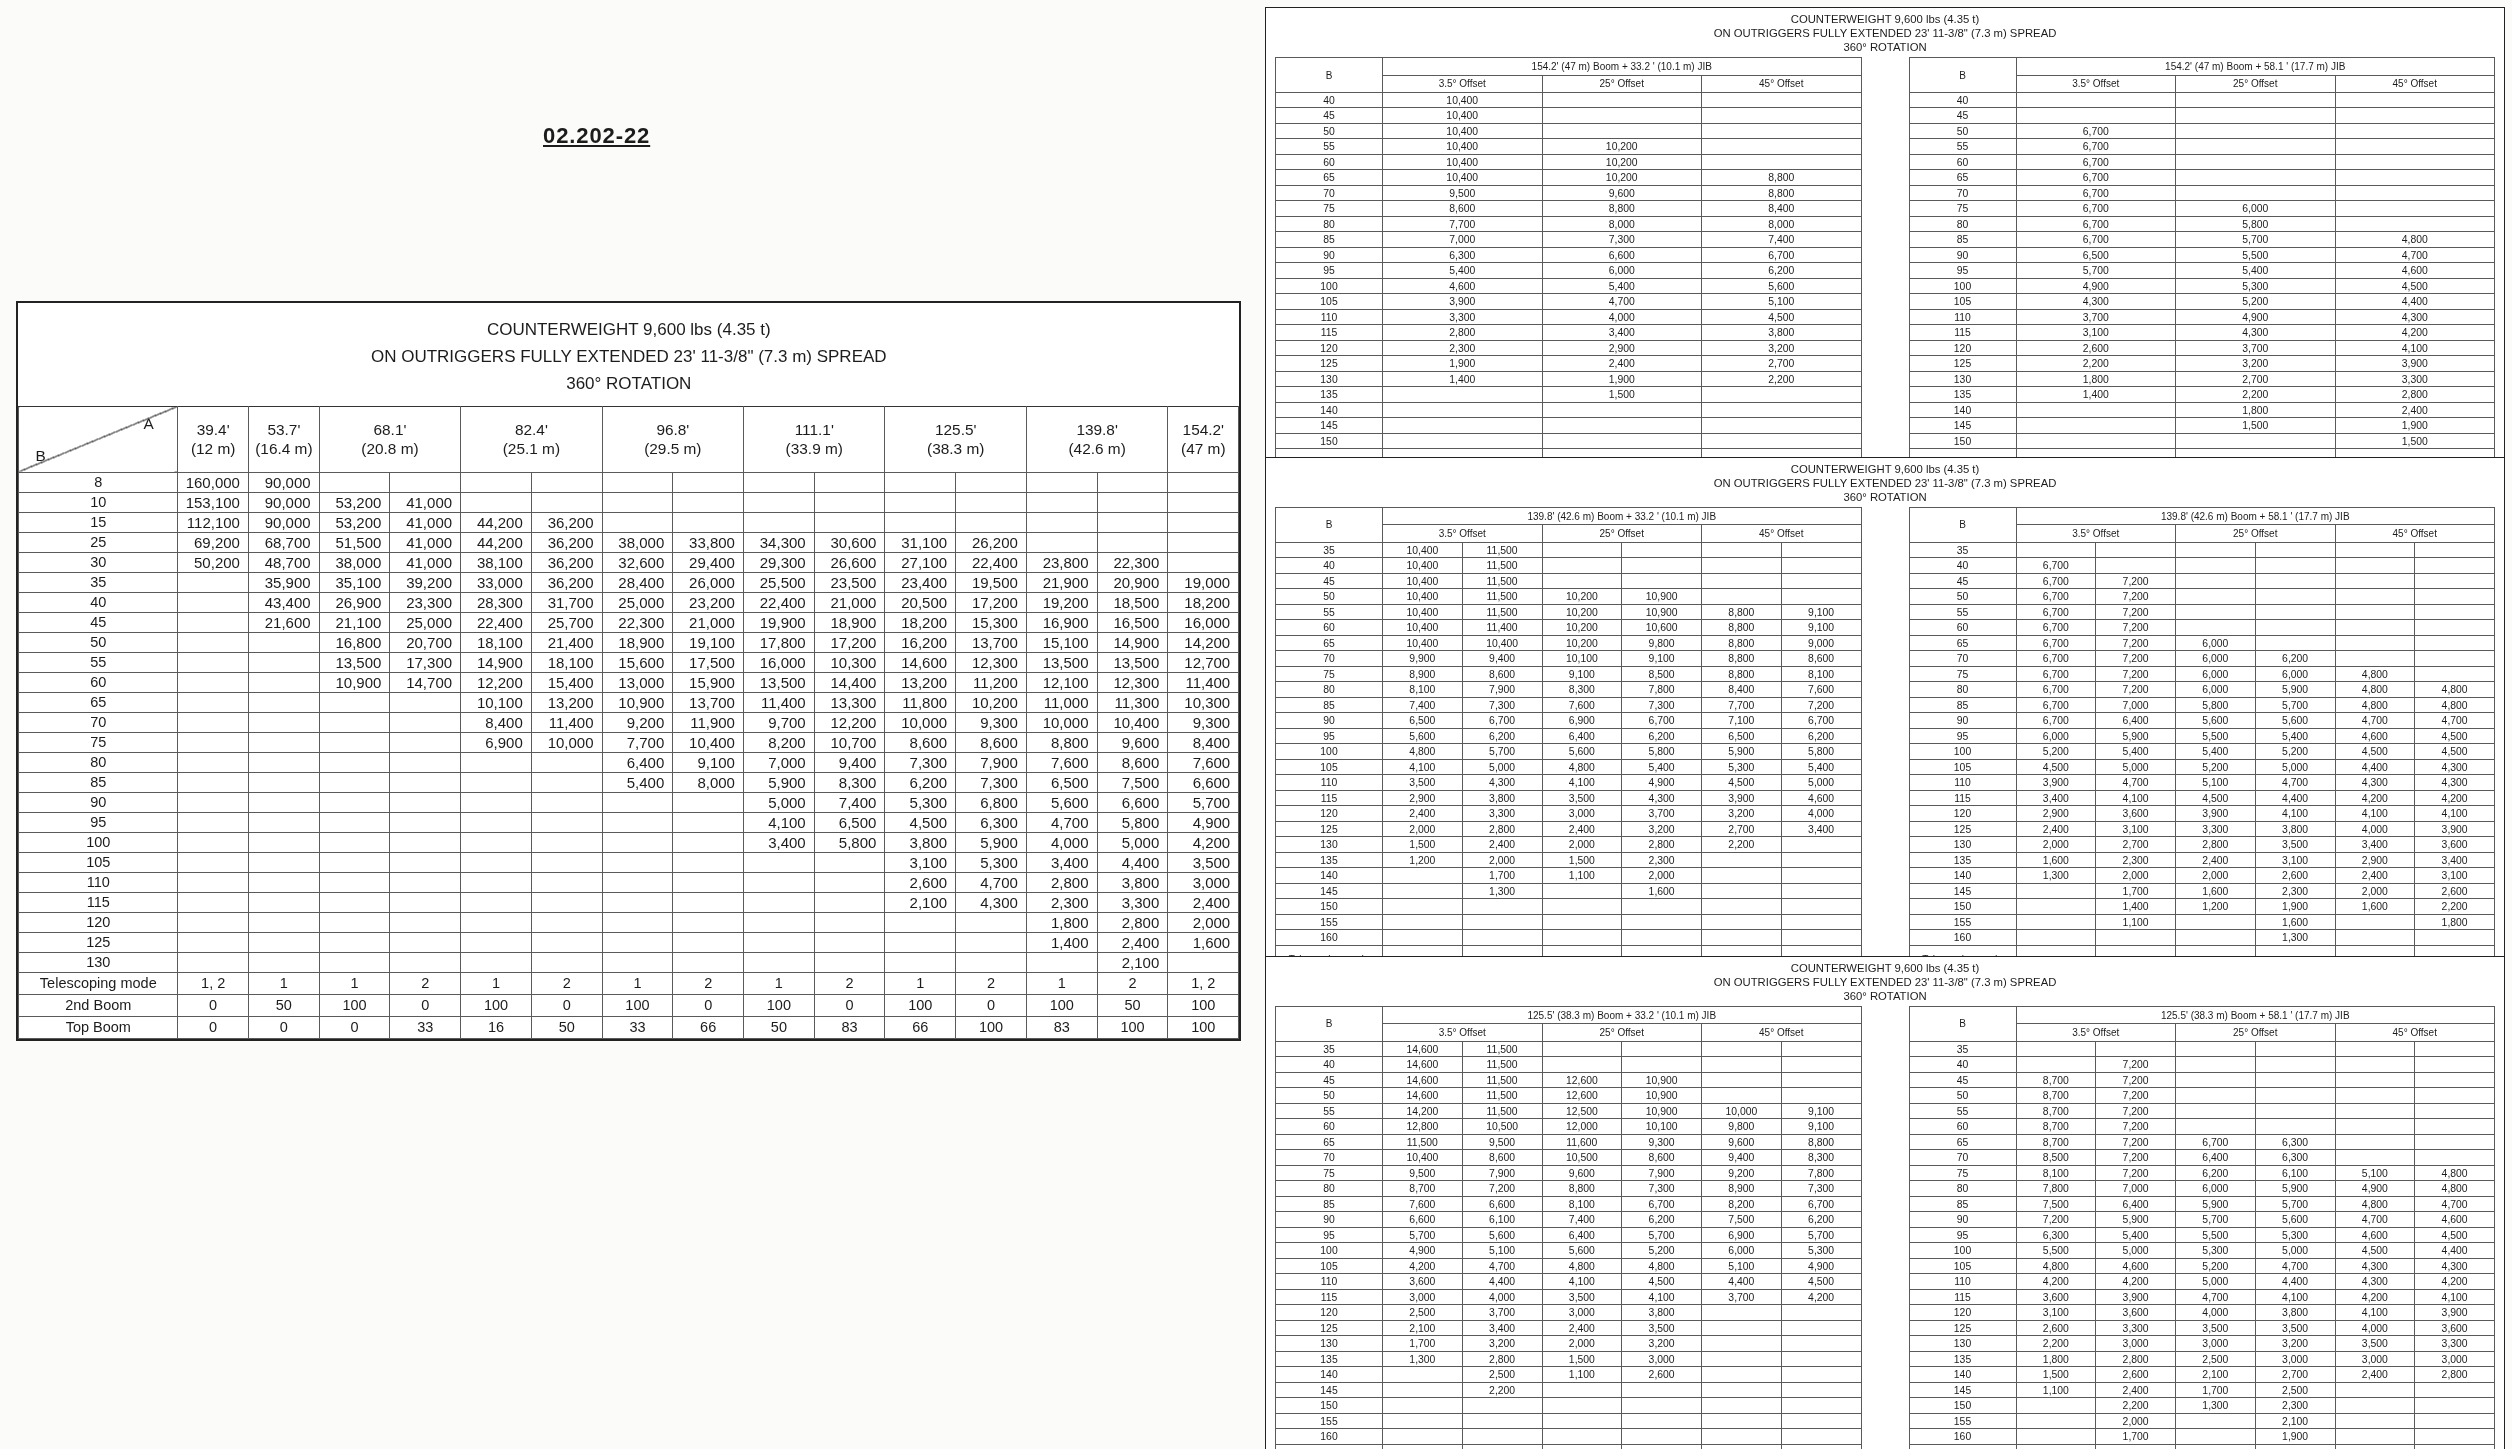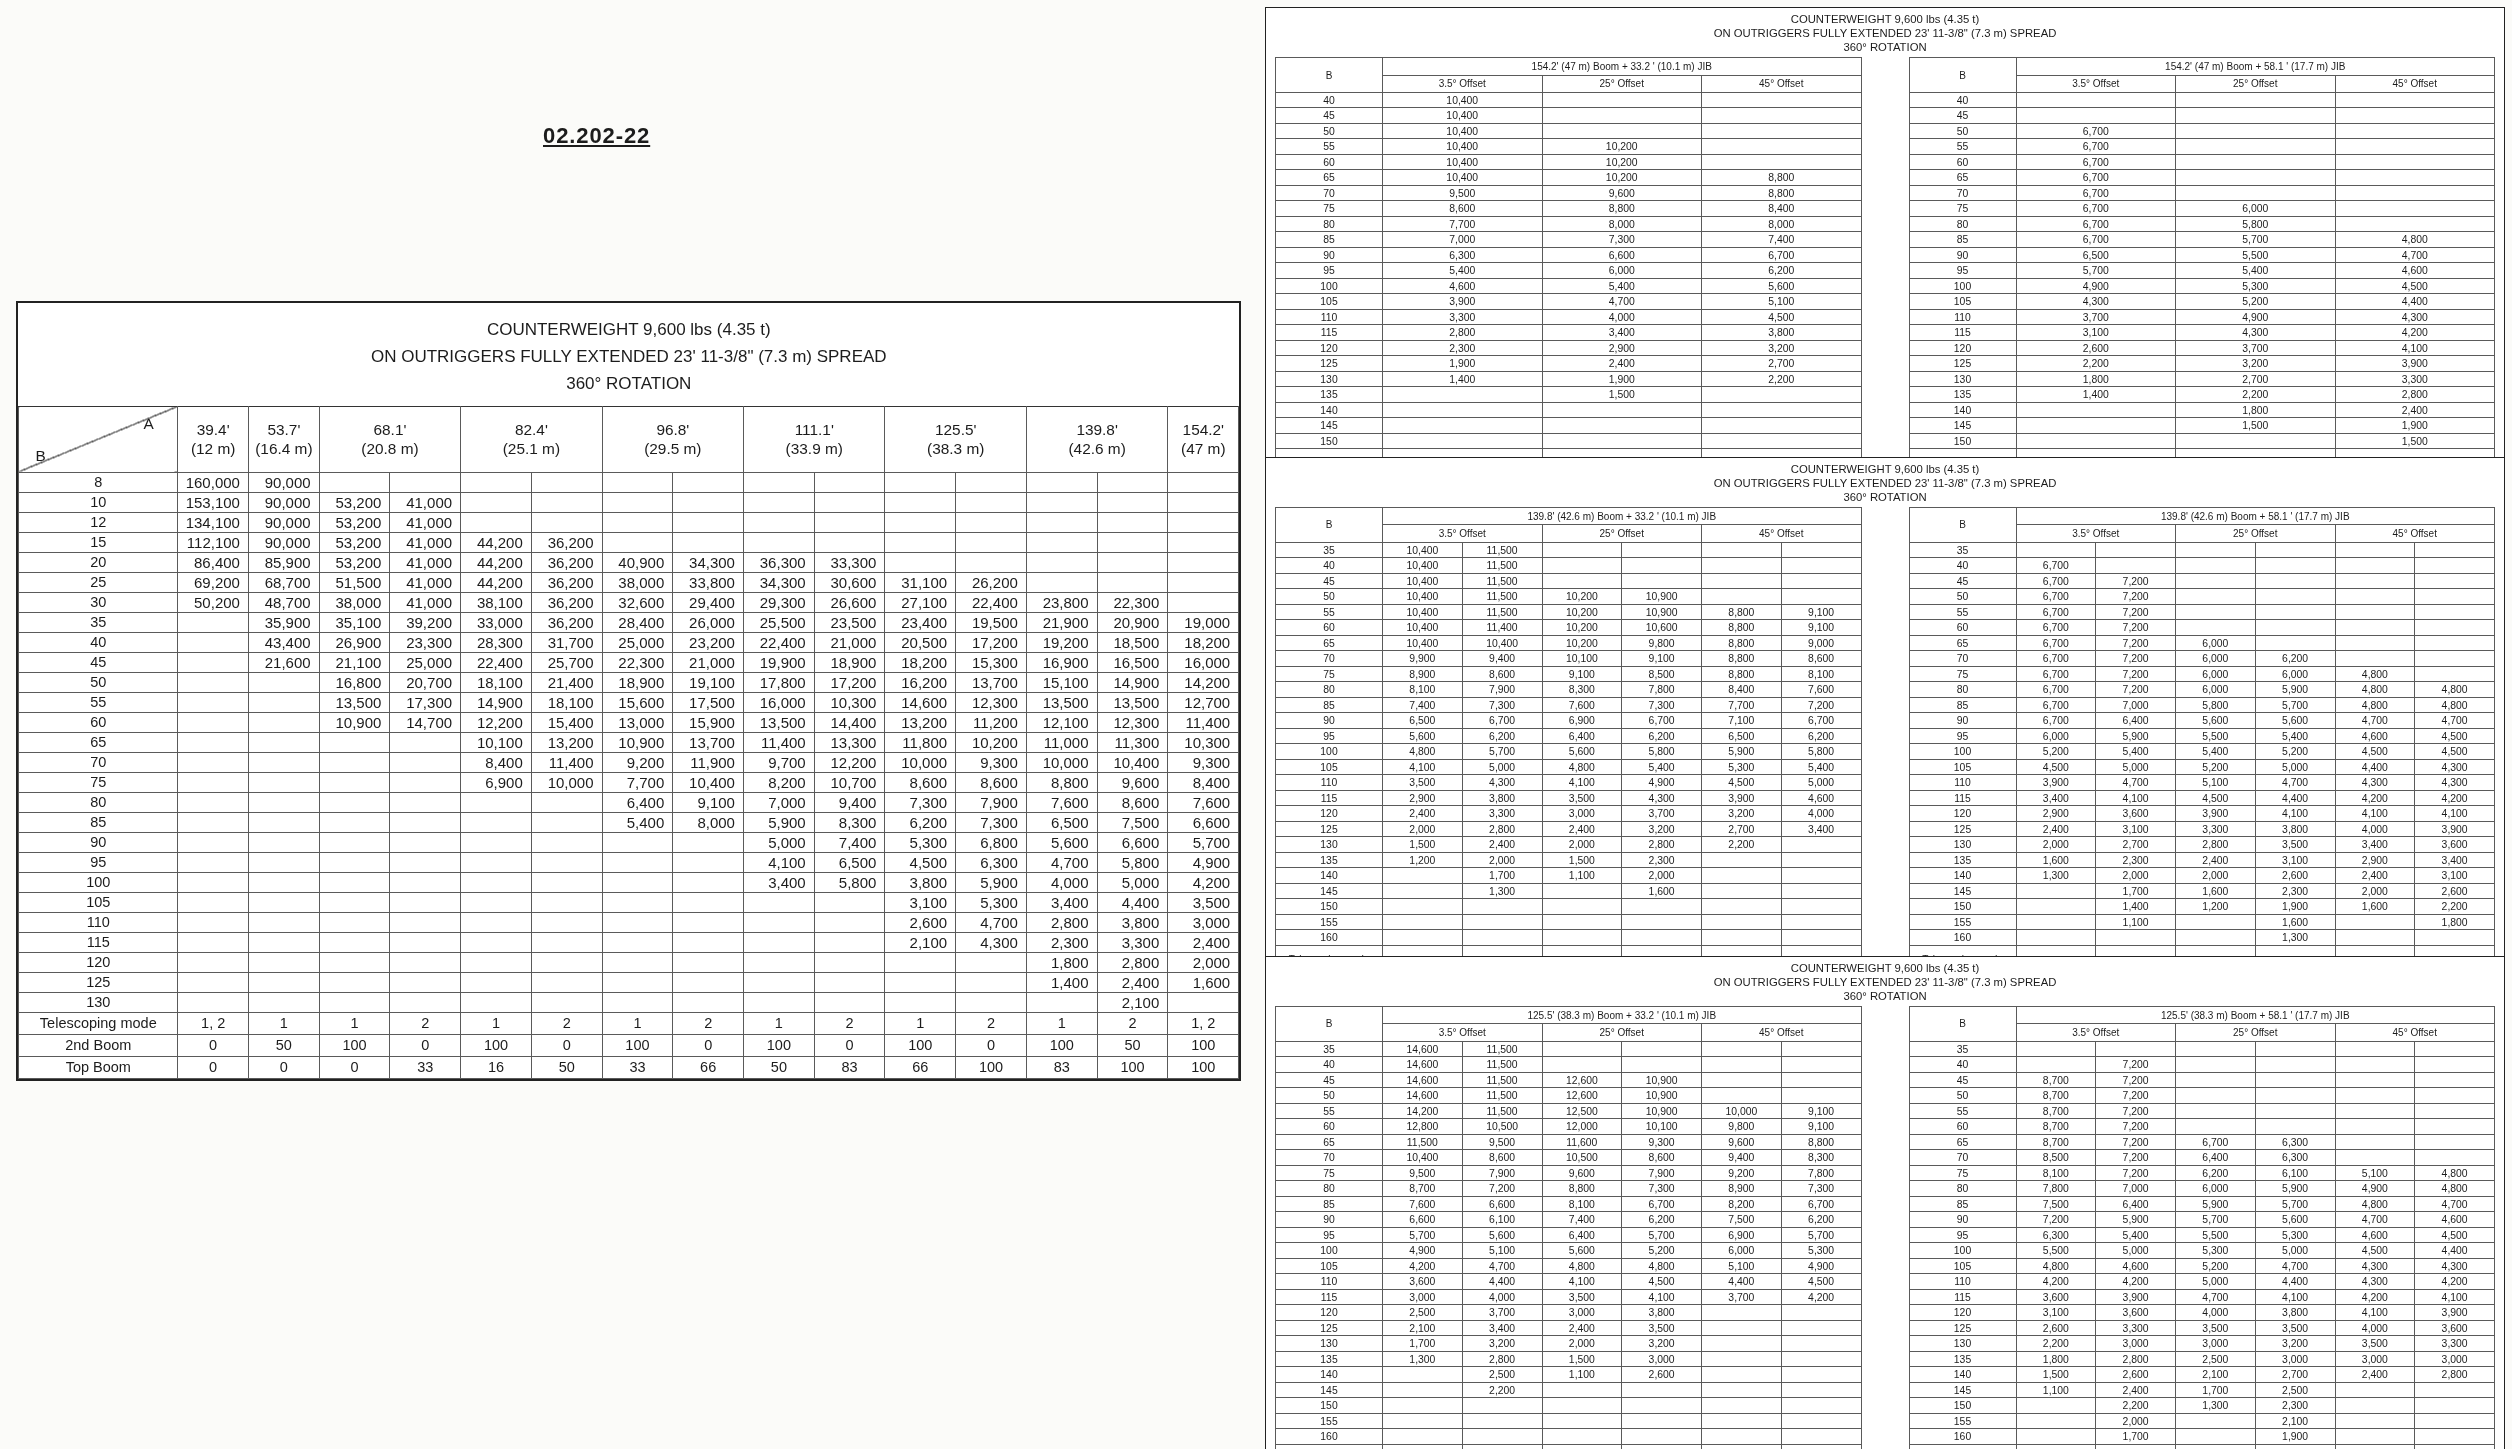--- a/index.html
+++ b/index.html
@@ -166,67 +166,31 @@
           <td></td>
           <td></td>
           <td></td>
           <td></td>
           <td></td>
           <td></td>
           <td></td>
           <td></td>
         </tr>
         <tr>
-          <th>12</th>
-          <td>134,100</td>
-          <td>90,000</td>
-          <td>53,200</td>
-          <td>41,000</td>
-          <td></td>
-          <td></td>
-          <td></td>
-          <td></td>
-          <td></td>
-          <td></td>
-          <td></td>
-          <td></td>
-          <td></td>
-          <td></td>
-          <td></td>
-        </tr>
-        <tr>
           <th>15</th>
           <td>112,100</td>
           <td>90,000</td>
           <td>53,200</td>
           <td>41,000</td>
           <td>44,200</td>
           <td>36,200</td>
           <td></td>
           <td></td>
           <td></td>
           <td></td>
-          <td></td>
-          <td></td>
-          <td></td>
-          <td></td>
-          <td></td>
-        </tr>
-        <tr>
-          <th>20</th>
-          <td>86,400</td>
-          <td>85,900</td>
-          <td>53,200</td>
-          <td>41,000</td>
-          <td>44,200</td>
-          <td>36,200</td>
-          <td>40,900</td>
-          <td>34,300</td>
-          <td>36,300</td>
-          <td>33,300</td>
           <td></td>
           <td></td>
           <td></td>
           <td></td>
           <td></td>
         </tr>
         <tr>
           <th>25</th>
           <td>69,200</td>
           <td>68,700</td>

